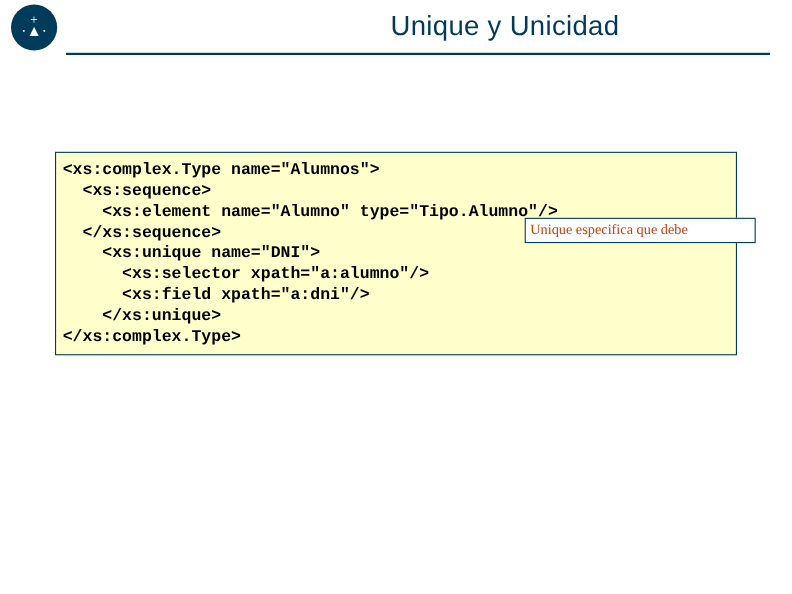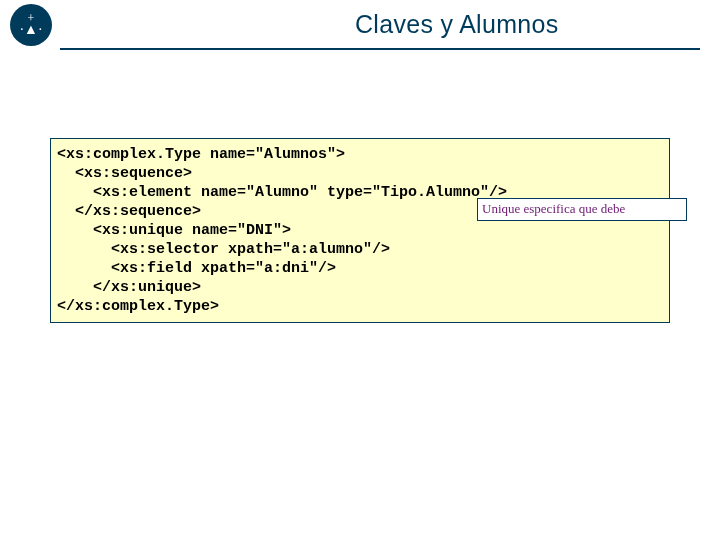--- a/index.html
+++ b/index.html
@@ -83,32 +83,32 @@
     left: 477px;
     top: 198px;
     width: 210px;
     background: #ffffff;
     border: 1px solid #003b5c;
     padding: 2px 4px 3px 4px;
     box-sizing: border-box;
     font-family: "Times New Roman", Times, serif;
     font-size: 13px;
     line-height: 16px;
-    color: #701a75;
+    color: #c2410c;
   }
 </style>
 </head>
 <body>
 
 <div class="header">
   <div class="logo">
     <span class="plus">+</span>
     <span class="shape">·▲·</span>
   </div>
-  <div class="title">Claves y Alumnos</div>
+  <div class="title">Unique y Unicidad</div>
 </div>
 <div class="rule"></div>
 
 <div class="codeblock">
 <pre><span>&lt;xs:complex.Type name="Alumnos"&gt;</span>
 <span>  &lt;xs:sequence&gt;</span>
 <span>    &lt;xs:element name="Alumno" type="Tipo.Alumno"/&gt;</span>
 <span>  &lt;/xs:sequence&gt;</span>
 <span>    &lt;xs:unique name="DNI"&gt;</span>
 <span>      &lt;xs:selector xpath="a:alumno"/&gt;</span>

